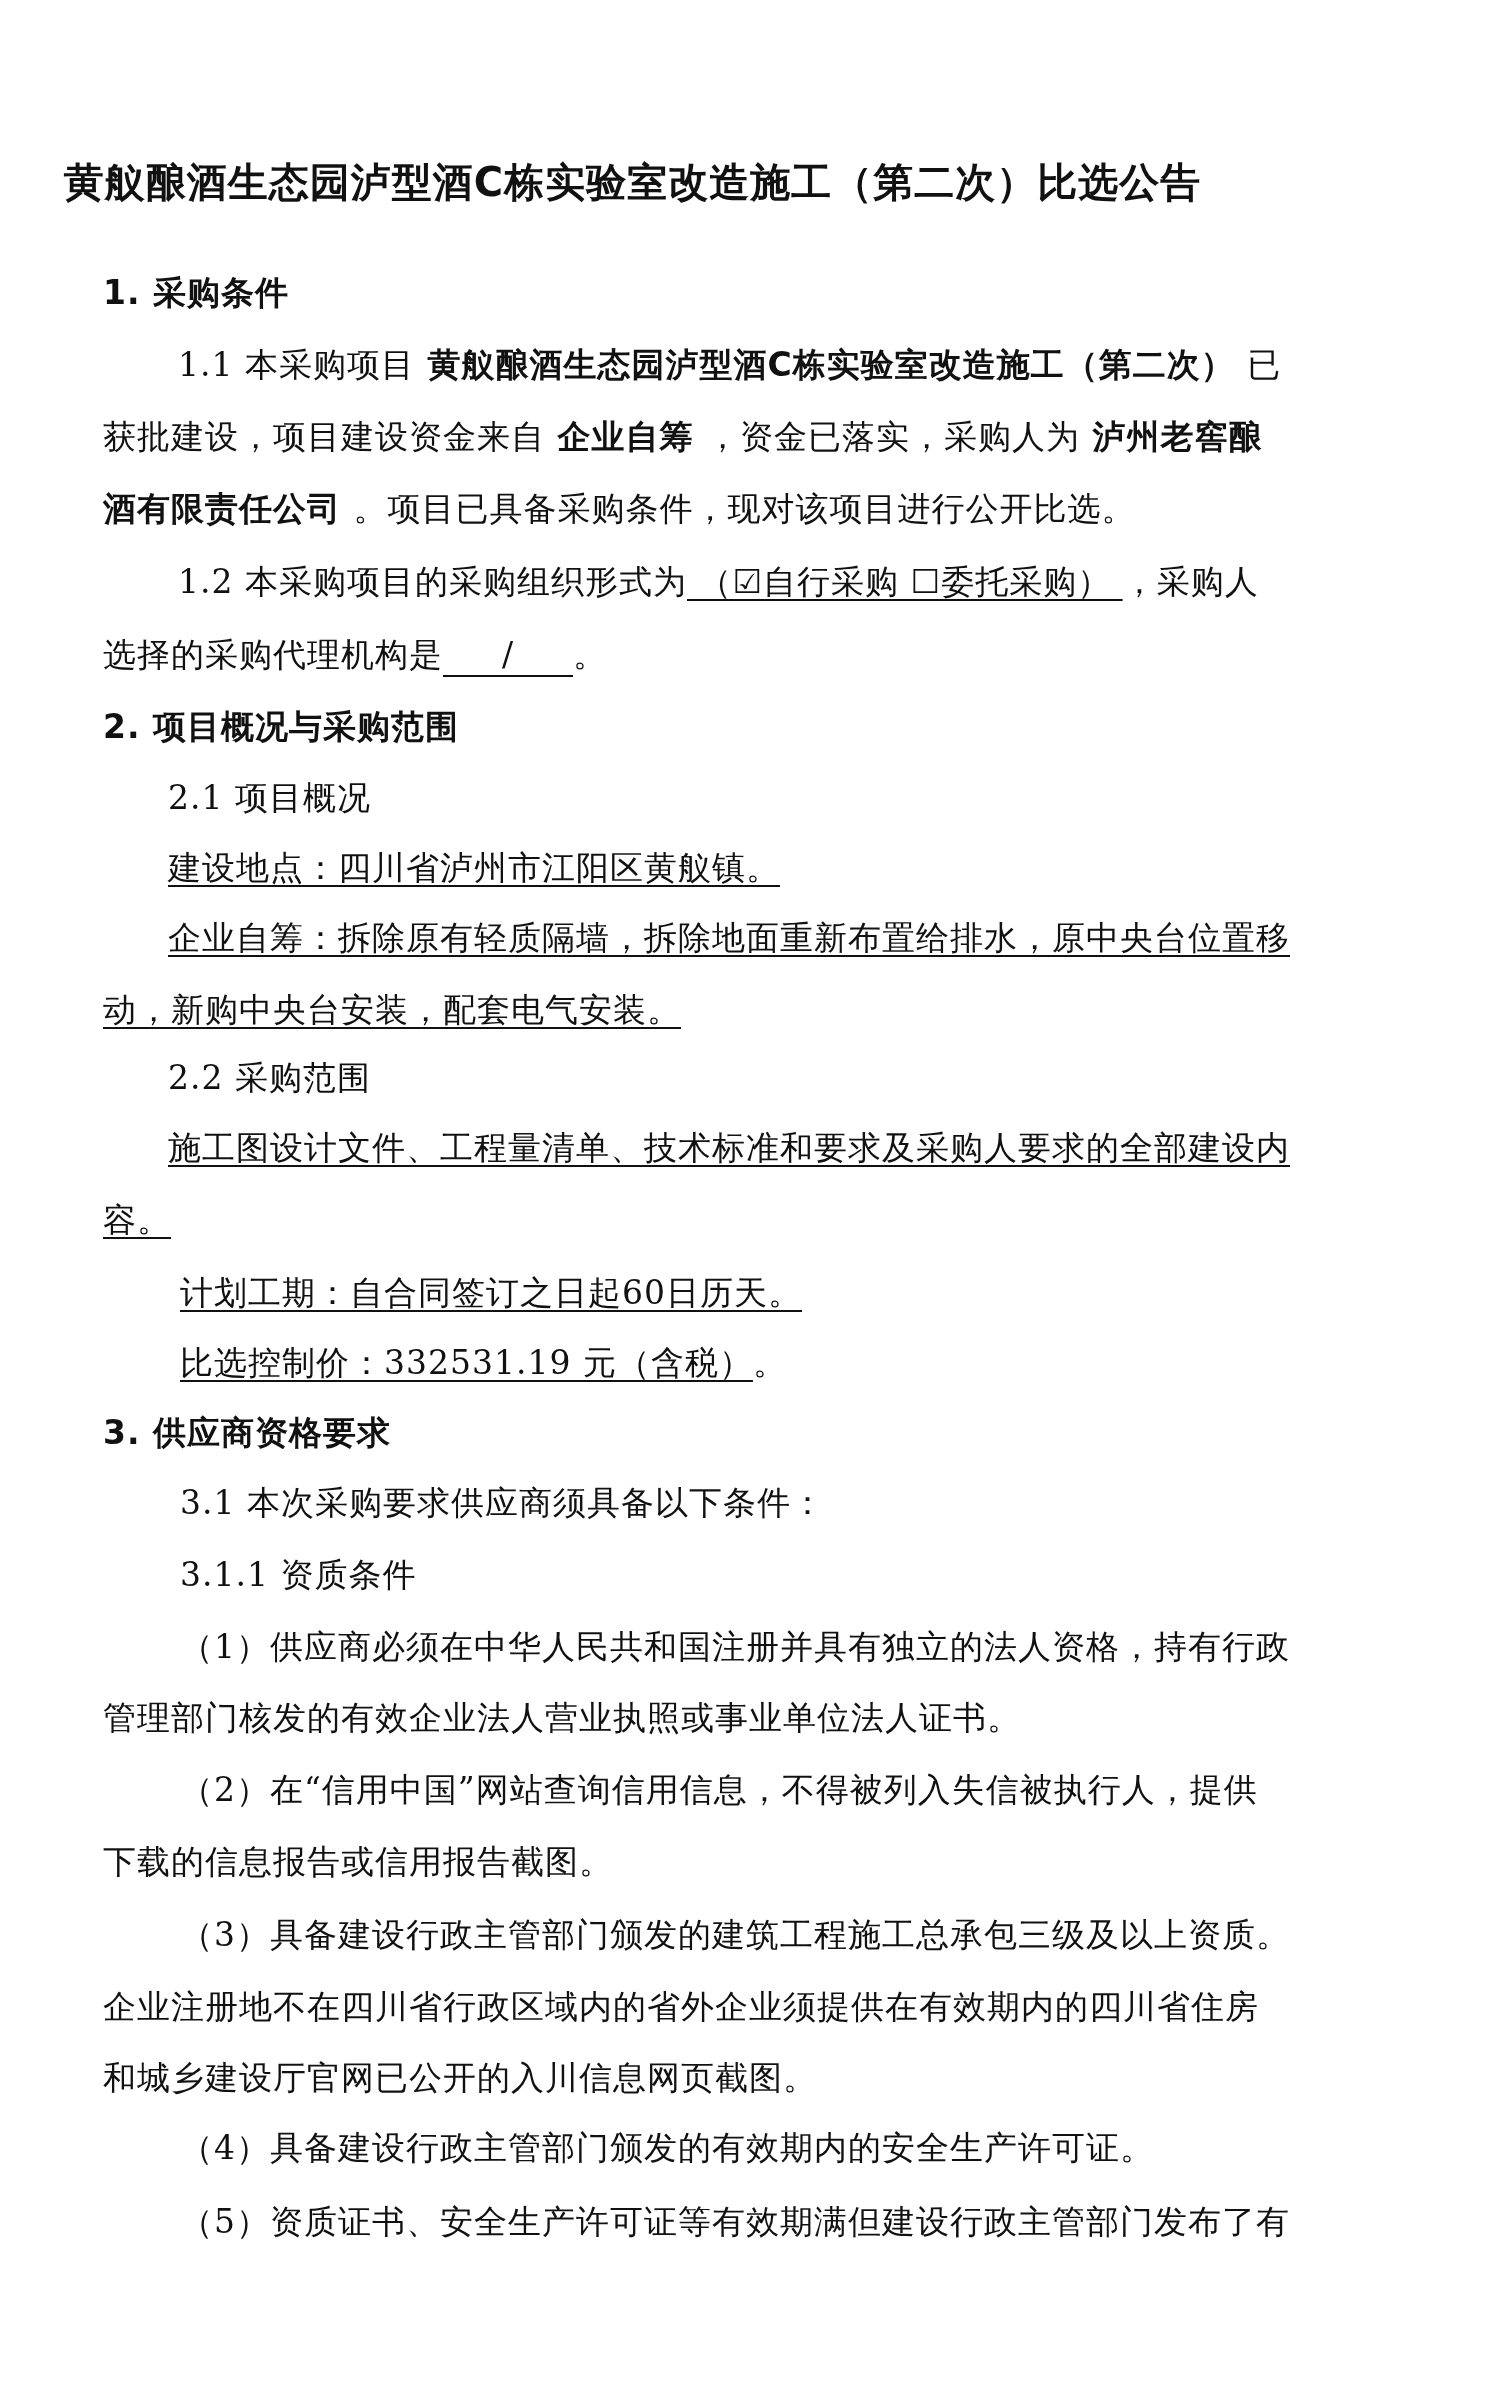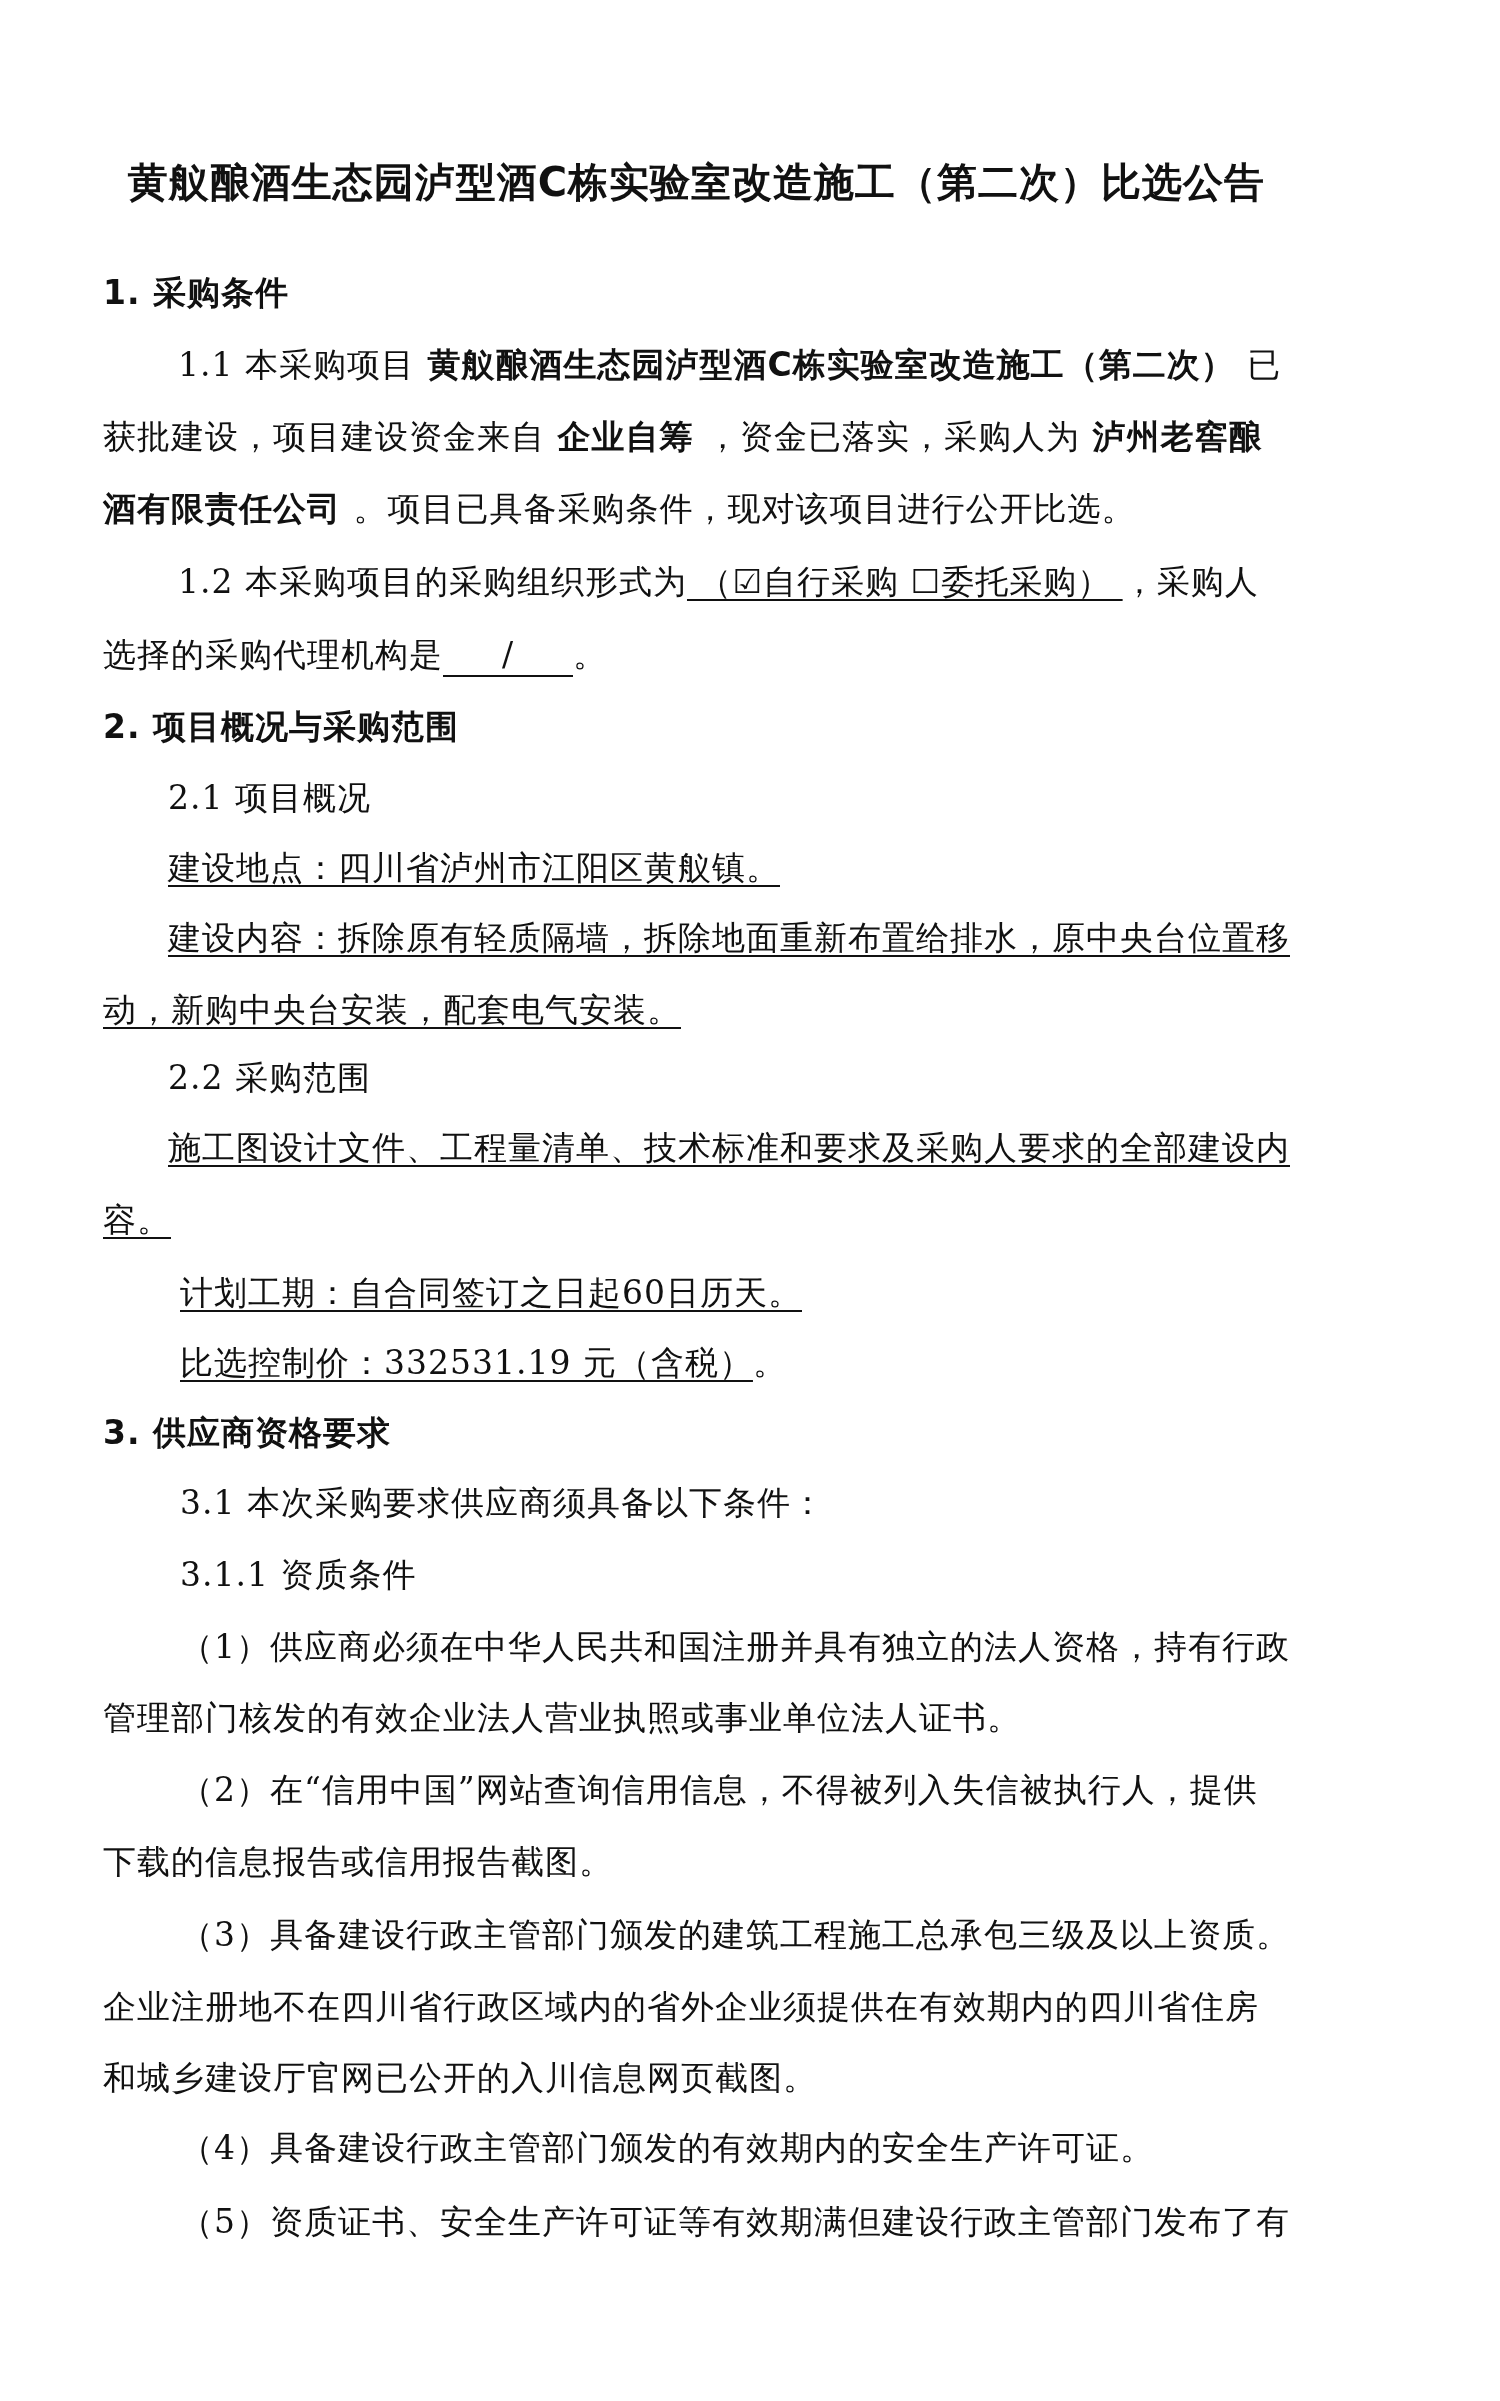--- a/index.html
+++ b/index.html
@@ -1,18 +1,18 @@
 <!DOCTYPE html>
 <html><head>
 <meta charset="utf-8">
 <style>
   html, body { margin:0; padding:0; background:#ffffff; }
   body { width:1500px; height:2401px; position:relative; overflow:hidden; color:#111; font-family:"DejaVu Serif","Liberation Serif",serif; }
   .line { position:absolute; left:103px; white-space:nowrap; font-size:33px; line-height:40px; letter-spacing:1px; }
-  .title { position:absolute; left:0; width:1265px; top:155px; text-align:right; font-family:"DejaVu Sans","Liberation Sans",sans-serif; font-weight:bold; font-size:40px; letter-spacing:1px; }
+  .title { position:absolute; left:0; width:1265px; top:155px; text-align:center; font-family:"DejaVu Sans","Liberation Sans",sans-serif; font-weight:bold; font-size:40px; letter-spacing:1px; }
   .h { font-family:"DejaVu Sans","Liberation Sans",sans-serif; font-weight:bold; font-size:33px; }
   .u { text-decoration:underline; text-underline-offset:6px; text-decoration-thickness:2px; }
   .ub { text-underline-offset:6px; text-decoration-thickness:2px; font-family:"DejaVu Sans","Liberation Sans",sans-serif; font-weight:bold; }
   .blank { display:inline-block; border-bottom:2px solid #111; text-align:center; }
   .ind1 { left:178px; }
   .ind2 { left:168px; }
   .ind3 { left:180px; }
   .ind4 { left:180px; }
 </style>
 </head>
@@ -35,21 +35,21 @@
 <div class="line ind1" style="top:562px;">
   <span>1.2 本采购项目的采购组织形式为</span><span class="u">  （☑自行采购  ☐委托采购） </span><span>，采购人</span>
 </div>
 <div class="line" style="top:635px;">
   <span>选择的采购代理机构是</span><span class="blank" style="width:130px;">/</span><span>。</span>
 </div>
 
 <div class="line h" style="top:707px;">2.  项目概况与采购范围</div>
 <div class="line ind2" style="top:778px;">2.1 项目概况</div>
 <div class="line ind2 u" style="top:848px;">建设地点：四川省泸州市江阳区黄舣镇。</div>
-<div class="line ind2 u" style="top:918px;">建设内容：拆除原有轻质隔墙，拆除地面重新布置给排水，原中央台位置移</div>
+<div class="line ind2 u" style="top:918px;">企业自筹：拆除原有轻质隔墙，拆除地面重新布置给排水，原中央台位置移</div>
 <div class="line u" style="top:990px;">动，新购中央台安装，配套电气安装。</div>
 <div class="line ind2" style="top:1058px;">2.2 采购范围</div>
 <div class="line ind2 u" style="top:1128px;">施工图设计文件、工程量清单、技术标准和要求及采购人要求的全部建设内</div>
 <div class="line u" style="top:1200px;">容。</div>
 <div class="line ind3 u" style="top:1273px;">计划工期：自合同签订之日起60日历天。</div>
 <div class="line ind3" style="top:1343px;">
   <span class="u">比选控制价：332531.19 元（含税）</span><span>。</span>
 </div>
 
 <div class="line h" style="top:1413px;">3.  供应商资格要求</div>

